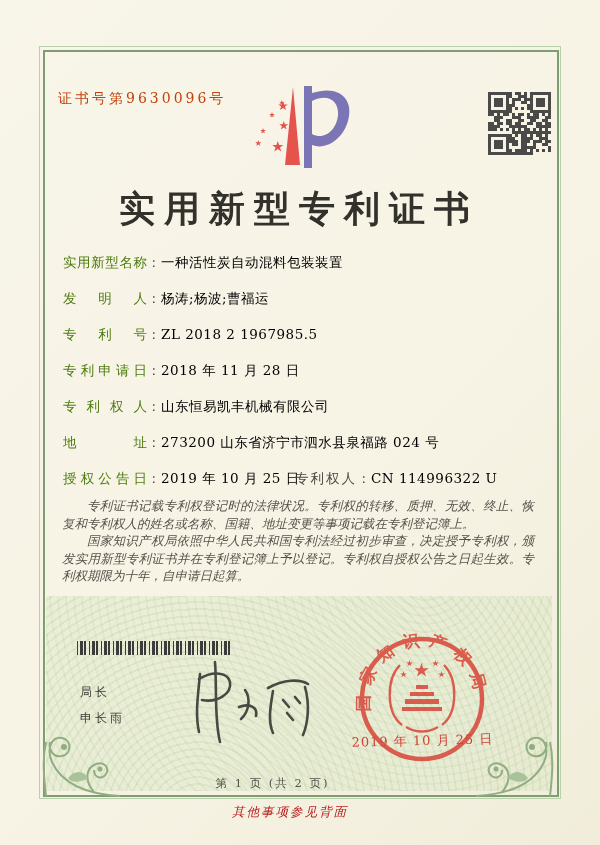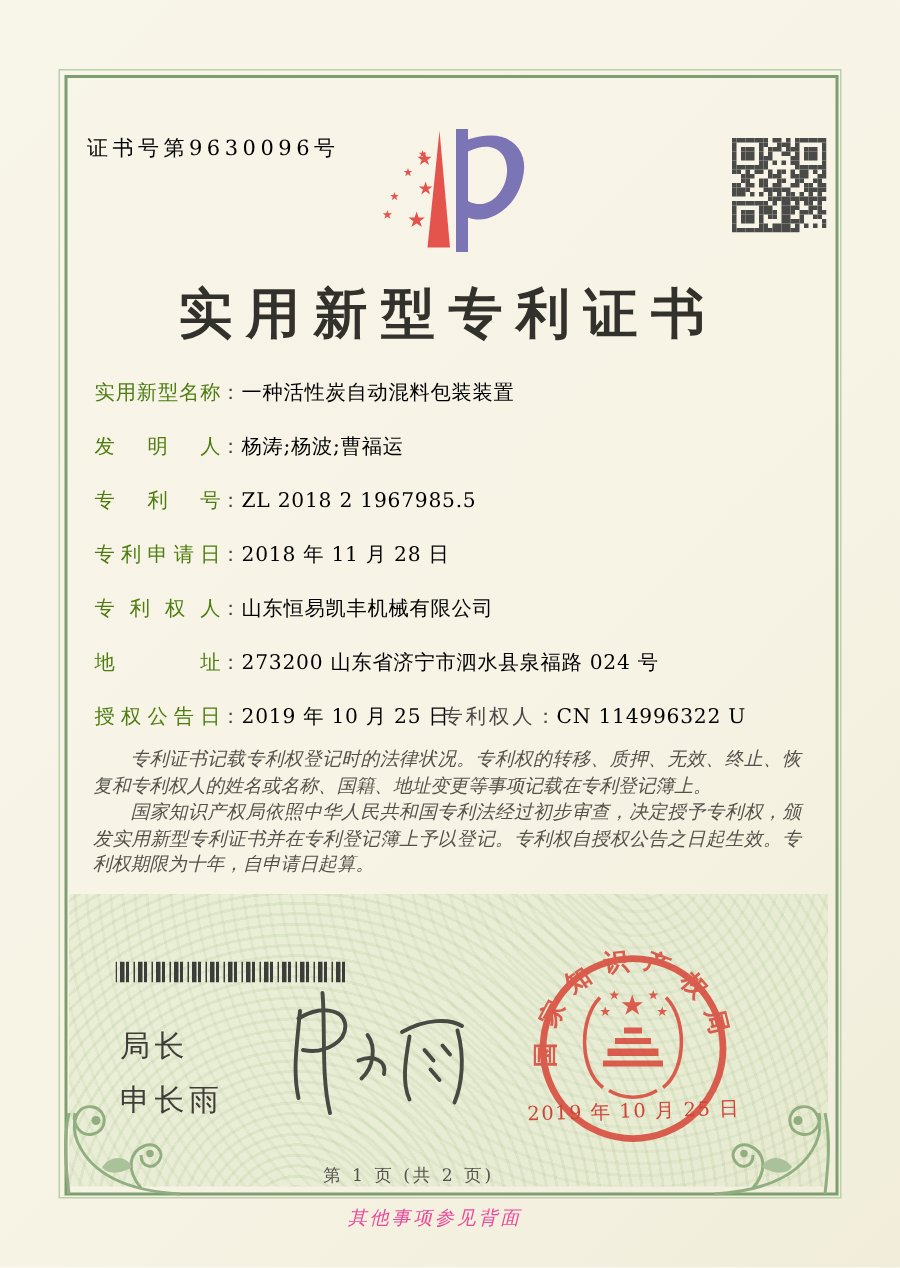--- a/index.html
+++ b/index.html
@@ -14,44 +14,44 @@
   .frame-outer{left:39px;top:46px;width:520px;height:751px;border:1px solid #bccfad;}
   .frame-inner{left:43px;top:50px;width:512px;height:743px;border:2px solid #7d9e71;}
   
   .band{
     left:46px;top:596px;width:506px;height:195px;
     background-color:rgba(221,232,199,0.5);
     background-image:
       repeating-radial-gradient(circle at 30% 115%, rgba(146,178,118,0.14) 0 2px, rgba(0,0,0,0) 2px 7px),
       repeating-radial-gradient(circle at 75% -15%, rgba(146,178,118,0.10) 0 2px, rgba(0,0,0,0) 2px 8px);
   }
-  .cert-no{left:58px;top:90px;font-size:14px;letter-spacing:3px;color:#000000;}
+  .cert-no{left:58px;top:90px;font-size:14px;letter-spacing:3px;color:#c2410c;}
   .title{
     left:45px;top:185px;width:508px;text-align:center;
     font-size:36px;font-weight:bold;letter-spacing:9px;color:#33312c;
   }
   .fields{left:63px;top:253px;width:475px;font-size:13.5px;}
   .frow{line-height:18px;margin-bottom:18px;white-space:nowrap;}
   .flabel{display:inline-block;width:84px;text-align:justify;text-align-last:justify;vertical-align:top;color:#4d7c0f;}
   .colon{display:inline-block;width:14px;}
   .fvalue{letter-spacing:0.5px;color:#000000;}
   .grant-row{position:relative;}
   .grant-b{position:absolute;left:232px;top:0;}
   .grant-b .flabel2{display:inline-block;letter-spacing:2px;}
   .paras{left:62px;top:497px;width:472px;font-size:12.5px;line-height:17.6px;
     font-style:italic;color:#55524a;text-align:justify;}
   .paras p{margin:0;text-indent:2em;}
-  .signer{left:80px;top:684px;font-size:20px;letter-spacing:3px;color:#3f3d38;}
+  .signer{left:80px;top:684px;font-size:12px;letter-spacing:3px;color:#3f3d38;}
   .signer div{margin-bottom:9px;}
   .seal-date{left:350px;top:732px;width:145px;text-align:center;
     font-size:13px;letter-spacing:1px;color:#cf4437;transform:rotate(-1.5deg);}
   .page-num{left:45px;top:776px;width:455px;text-align:center;
     font-size:11.5px;letter-spacing:2px;color:#55534c;}
   .back-note{left:0;top:804px;width:580px;text-align:center;
-    font-size:12.5px;letter-spacing:2px;font-style:italic;color:#ec4899;}
+    font-size:12.5px;letter-spacing:2px;font-style:italic;color:#b91c1c;}
   svg{display:block;}
 </style>
 </head>
 <body>
 
 <div class="abs frame-outer"></div>
 <div class="abs band"></div>
 <div class="abs frame-inner"></div>
 
 <div class="abs cert-no">证书号第9630096号</div>

